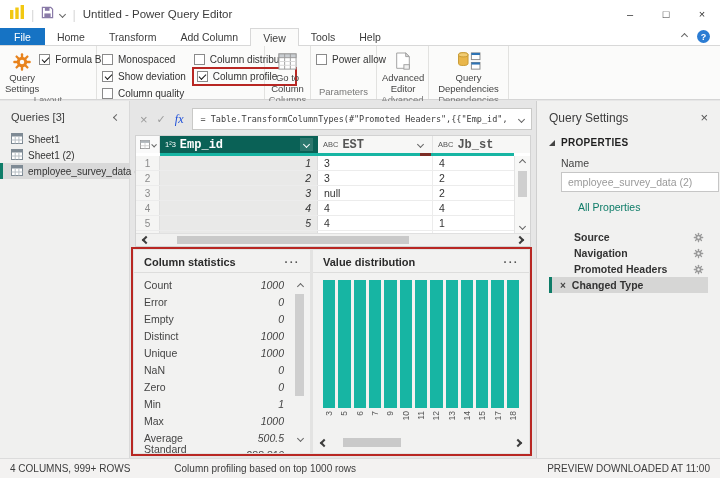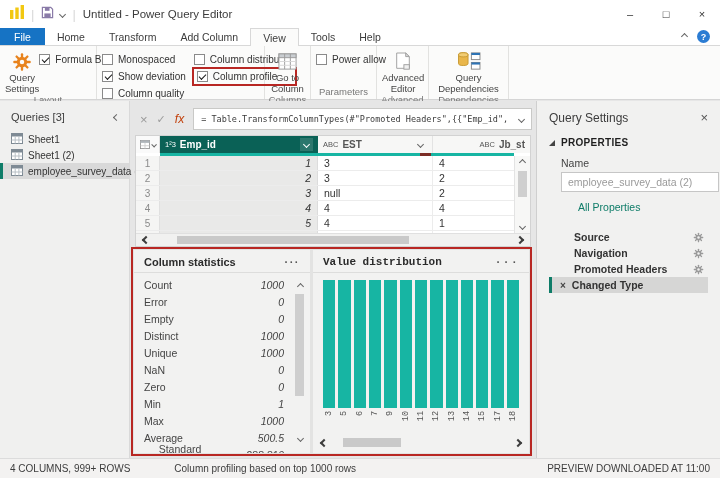--- a/index.html
+++ b/index.html
@@ -58,32 +58,32 @@
   
   .queries { width:130px; background:#f0f0ef; border-right:1px solid #d9d9d9; }
   .qheader { display:flex; justify-content:space-between; align-items:center; padding:10px 10px 8px 11px; font-size:11px; color:#3d3d3d; }
   .qitem { height:16px; display:flex; align-items:center; gap:5px; padding-left:8px; font-size:10px; color:#333; border-left:3px solid transparent; white-space:nowrap; }
   .qitem.selected { background:#d9d9d9; border-left-color:#0e7c68; }
 
   
   .center { flex:1; display:flex; flex-direction:column; position:relative; }
   .formula-row { height:24px; margin:6px 4px 4px 5px; display:flex; align-items:center; }
   .fbtns { display:flex; align-items:center; gap:9px; padding:0 9px 0 5px; color:#9b9b9b; }
-  .fx { font-family:Liberation Sans, sans-serif; font-style:italic; font-size:12px; color:#c2410c; }
+  .fx { font-family:Liberation Serif, serif; font-style:italic; font-size:12px; color:#1d4ed8; }
   .fcancel { font-size:13px; }
   .fcheck { font-size:11px; }
   .finput { flex:1; height:22px; background:#fff; border:1px solid #c9c9c7; display:flex; align-items:center; padding:0 7px; font-family:"DejaVu Sans Mono", monospace; font-size:8.5px; color:#3b3b3b; white-space:pre; overflow:hidden; }
   .finput .chev { margin-left:auto; flex:none; }
 
   
   .grid { margin-left:5px; width:396px; height:112px; background:#fff; border:1px solid #d2d2d2; position:relative; overflow:hidden; font-size:10.5px; }
   .ghead { display:flex; height:17px; }
   .gcorner { width:24px; background:#fafafa; border-right:1px solid #e0e0e0; display:flex; align-items:center; justify-content:center; gap:2px; }
-  .gcol { display:flex; align-items:center; padding:0 5px; gap:4px;justify-content:flex-end; }
-  .gcol .tname { font-weight:bold; font-size:10px; }
+  .gcol { display:flex; align-items:center; padding:0 5px; gap:4px; }
+  .gcol .tname { font-weight:bold; font-size:12px;font-family:Liberation Mono, monospace; }
   .gcol .ttype { font-size:7.5px; letter-spacing:0; }
   .gcol.emp { width:158px; background:#0a6156; color:#fff; }
   .gcol.est { width:115px; background:#f7f7f6; color:#555; border-right:1px solid #e3e3e3; }
   .gcol.jb { flex:1; background:#f7f7f6; color:#555; }
   .hdd { margin-left:auto; width:13px; height:13px; display:flex; align-items:center; justify-content:center; }
   .gcol.emp .hdd { background:rgba(255,255,255,0.14); }
   .qualitybar { position:absolute; left:24px; right:16px; top:17px; height:3px; background:#17b5a3; }
   .nullseg { position:absolute; left:260px; width:11px; top:0; bottom:0; background:#7b2d26; }
   .grows { position:absolute; top:20px; left:0; right:16px; bottom:0; }
   .grow { display:flex; height:15px; background:#fff; border-bottom:1px solid #ececec; }
@@ -96,24 +96,24 @@
   .vtrack { flex:1; width:100%; position:relative; }
   .vthumb { position:absolute; top:6px; left:3px; width:9px; height:26px; background:#cfcfcf; }
   .hscroll { position:absolute; left:0; right:0; bottom:0; height:13px; background:#f1f1f0; border-top:1px solid #e0e0e0; display:flex; align-items:center; padding:0 7px; }
   .htrack { flex:1; height:100%; position:relative; }
   .hthumb { position:absolute; left:28px; top:2px; width:232px; height:8px; background:#c9c9c9; }
 
   
   .panels { position:absolute; left:1px; top:146px; width:401px; height:209px; border:2px solid #b82723; background:#e3e3e2; display:flex; gap:3px; padding:1px; }
   .panel { background:#f2f2f1; position:relative; overflow:hidden; }
   .panel.stats { width:176px; flex:none; }
-  .panel.dist { flex:1;font-family:Liberation Mono, monospace; }
+  .panel.dist { flex:1; }
   .ptitle { display:flex; justify-content:space-between; align-items:center; padding:6px 10px 4px; font-weight:bold; font-size:11px; color:#2b2b2b; border-bottom:1px solid #dddddc; }
   .more { color:#555; font-weight:bold; letter-spacing:1.5px; font-size:11px; }
-  .slist { padding:3px 26px 0 10px;text-align:center; }
+  .slist { padding:3px 26px 0 10px; }
   .srow { display:flex; justify-content:space-between; align-items:center; height:17px; font-size:10.5px; color:#444; }
   .srow .sval { font-style:italic;margin-left:30px; }
   .sscroll { position:absolute; right:3px; top:32px; bottom:10px; width:14px; display:flex; flex-direction:column; align-items:center; padding:2px 0; }
   .strack { flex:1; width:100%; position:relative; }
   .sthumb { position:absolute; top:5px; left:2px; width:9px; height:102px; background:#cecece; }
   .bars { position:absolute; left:10px; right:10px; top:30px; height:128px; display:flex; gap:3px; }
   .bar { flex:1; background:#17b5a3; }
   .blabels { position:absolute; left:10px; right:10px; top:161px; height:26px; display:flex; gap:3px; }
   .blab { flex:1; display:flex; justify-content:center; align-items:flex-start; }
   .blab span { writing-mode:vertical-rl; transform:rotate(180deg); font-size:8.5px; color:#555; }

